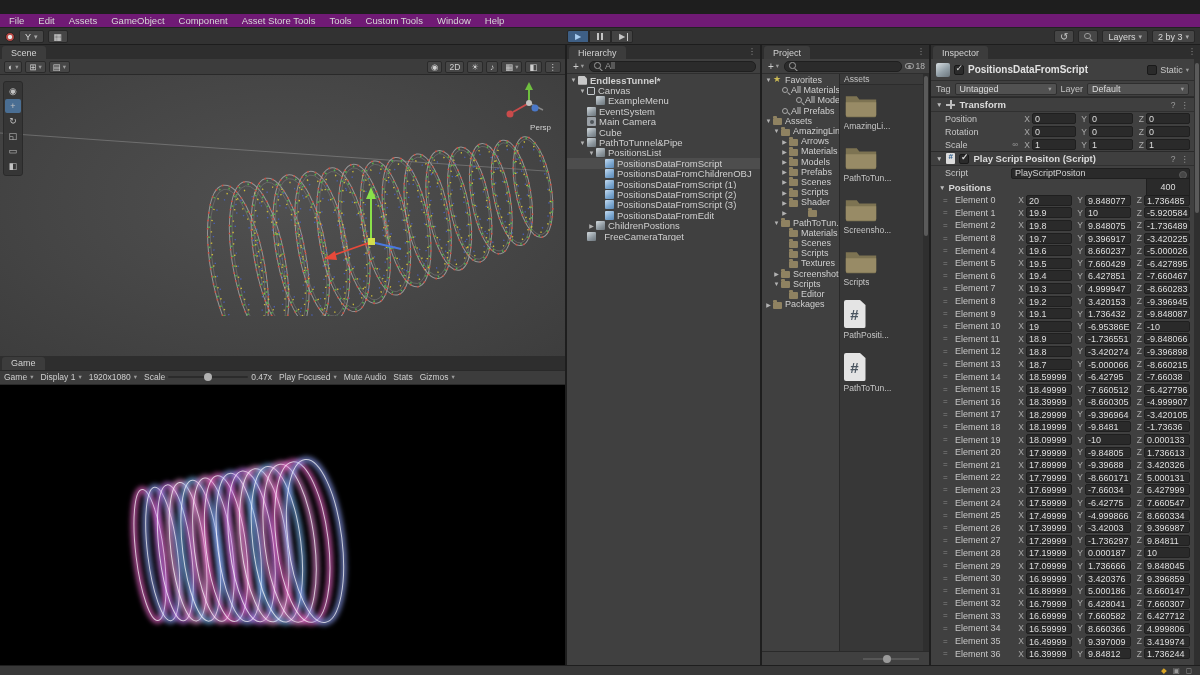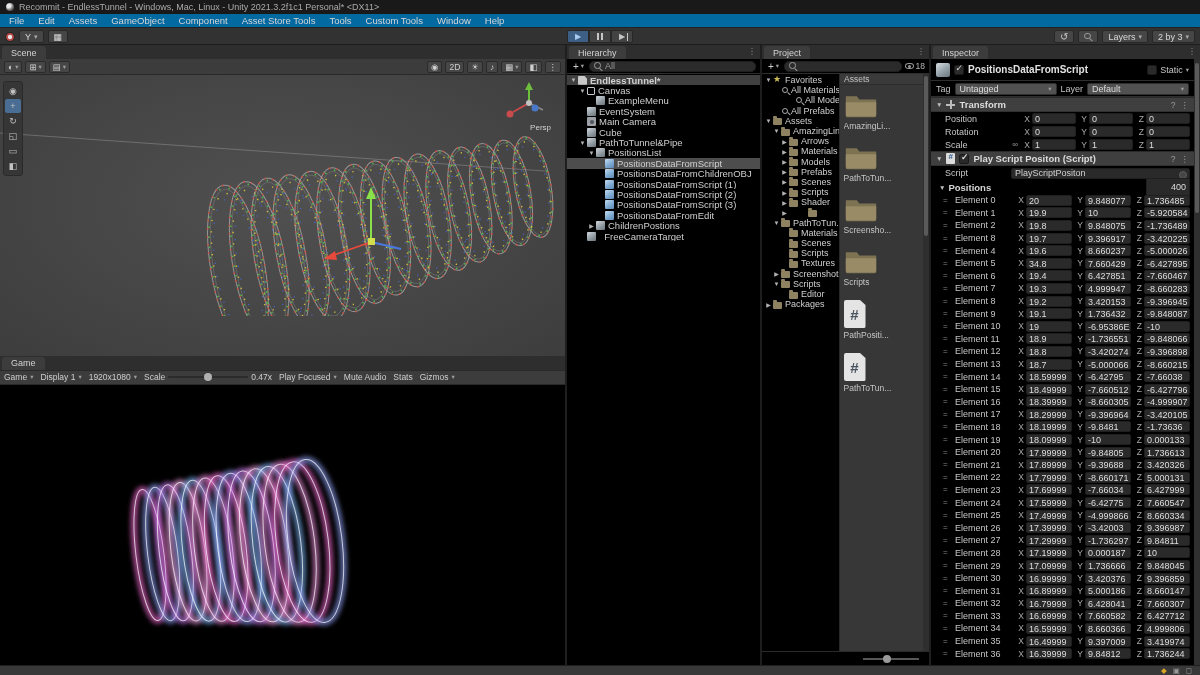--- a/index.html
+++ b/index.html
@@ -2,21 +2,21 @@
 <html><head>
 <meta charset="utf-8">
 <style>
   *{margin:0;padding:0;box-sizing:border-box;font-family:"Liberation Sans",sans-serif;}
   html,body{background:#101010;}
   #root{position:relative;width:1200px;height:675px;background:#1e1e1e;overflow:hidden;color:#c8c8c8;cursor:default;}
 
   
   .titlebar{position:absolute;top:0;left:0;right:0;height:14px;background:#191919;display:flex;align-items:center;gap:5px;padding:0 6px;font-size:9px;color:#aaa;}
   .applogo{width:8px;height:8px;border-radius:50%;background:radial-gradient(circle at 35% 35%,#e9e9e9 25%,#6a6a6a 60%,#2e2e2e 100%);flex:none;}
-  .menubar{position:absolute;top:14px;left:0;right:0;height:14px;background:#0369a1;border-bottom:1px solid #222;display:flex;align-items:center;padding:0 2px;}
+  .menubar{position:absolute;top:14px;left:0;right:0;height:14px;background:#701a75;border-bottom:1px solid #222;display:flex;align-items:center;padding:0 2px;}
   .menuitem{font-size:9.5px;color:#d6d6d6;padding:0 7px;line-height:13px;}
   .toolbar{position:absolute;top:28px;left:0;right:0;height:17px;background:#323232;border-bottom:1px solid #1d1d1d;}
   .tb-left{position:absolute;left:5px;top:2px;display:flex;gap:4px;align-items:center;}
   .tb-center{position:absolute;left:50%;top:2px;transform:translateX(-50%);display:flex;}
   .tb-right{position:absolute;right:5px;top:2px;display:flex;gap:4px;align-items:center;}
   .tbtn{height:13px;background:#464646;border:1px solid #272727;border-radius:2px;display:flex;align-items:center;gap:3px;padding:0 5px;font-size:9px;color:#d8d8d8;}
   .tbtn .caret{font-size:7px;color:#aaa;}
   .pbtn{width:22px;height:13px;background:#434343;border:1px solid #272727;display:flex;align-items:center;justify-content:center;color:#c6c6c6;}
   .pbtn:first-child{border-radius:2px 0 0 2px;}
   .pbtn:last-child{border-radius:0 2px 2px 0;}
@@ -26,21 +26,21 @@
   .icon-step{position:relative;font-size:8px;line-height:1;}
   .icon-step::after{content:"";position:absolute;right:-3px;top:0;width:1.5px;height:8px;background:currentColor;}
   .vcs-circle{width:10px;height:10px;border-radius:50%;background:radial-gradient(circle at 50% 50%,#e8e8e8 35%,#c0504d 40%,#8f3330 100%);border:1px solid #272727;}
   .icon-history{font-size:10px;color:#c6c6c6;line-height:1;}
   .mag{width:8px;height:8px;position:relative;flex:none;}
   .mag::before{content:"";position:absolute;width:4.5px;height:4.5px;border:1.2px solid #9a9a9a;border-radius:50%;top:0;left:0;}
   .mag::after{content:"";position:absolute;width:3.5px;height:1.2px;background:#9a9a9a;bottom:0;right:-0.5px;transform:rotate(45deg);}
 
   
   .main{position:absolute;top:45px;left:0;right:0;bottom:10px;display:flex;gap:2px;background:#1e1e1e;}
-  .panel{background:#000000;display:flex;flex-direction:column;overflow:hidden;}
+  .panel{background:#404040;display:flex;flex-direction:column;overflow:hidden;}
   #left-col{width:565px;flex:none;background:#404040;display:flex;flex-direction:column;}
   #hierarchy{width:193px;flex:none;}
   #project{width:167px;flex:none;}
   #inspector{flex:1;}
 
   .tabbar{height:14px;background:#2e2e2e;display:flex;align-items:flex-end;flex:none;position:relative;}
   .tab{height:13px;background:#3c3c3c;border-radius:3px 3px 0 0;padding:0 9px;font-size:9px;color:#d2d2d2;display:flex;align-items:center;margin-left:2px;}
   .tab-menu{position:absolute;right:4px;top:2px;font-size:8px;color:#9a9a9a;}
 
   
@@ -138,40 +138,36 @@
   .linkicon{width:8px;color:#9a9a9a;font-size:8px;visibility:hidden;flex:none;text-align:center;}
   .vrow.linked .linkicon{visibility:visible;}
   .axis{width:7px;flex:none;text-align:right;font-size:8.5px;color:#aaa;margin-left:2px;}
   .nfield{flex:1;min-width:0;height:11px;line-height:10px;background:#2a2a2a;border:1px solid #1f1f1f;border-radius:2px;font-size:9px;color:#dedede;padding:0 2px;overflow:hidden;white-space:nowrap;}
   .script-row{height:14px;display:flex;align-items:center;padding:0 4px 0 14px;gap:2px;font-size:9px;color:#c6c6c6;}
   .script-row .vlabel{width:64px;flex:none;}
   .objfield{flex:1;height:11px;background:#2a2a2a;border:1px solid #1f1f1f;border-radius:2px;display:flex;align-items:center;padding:0 3px;font-size:9px;color:#d2d2d2;position:relative;overflow:hidden;}
   .objfield::after{content:"";position:absolute;right:2px;top:2.5px;width:6px;height:6px;border-radius:50%;background:#464646;border:1px solid #5c5c5c;}
   .positions-row{height:14px;display:flex;align-items:center;padding:0 4px 0 8px;gap:3px;font-size:9.5px;color:#d6d6d6;font-weight:bold;}
   .positions-row .foldarrow{font-size:6.5px;color:#bcbcbc;}
-  .sizefield{width:44px;flex:none;height:20px;line-height:10px;background:#2a2a2a;border:1px solid #1f1f1f;border-radius:2px;font-size:9px;color:#dedede;padding:4px 3px;font-weight:normal;text-align:right;margin-left:auto;}
+  .sizefield{width:44px;flex:none;height:20px;line-height:10px;background:#2a2a2a;border:1px solid #1f1f1f;border-radius:2px;font-size:9px;color:#dedede;padding:4px 3px;font-weight:normal;text-align:center;margin-left:auto;}
   .elements{flex:1;overflow:hidden;}
   .elrow{height:12.6px;display:flex;align-items:center;padding:0 4px 0 12px;gap:2px;font-size:9px;color:#c6c6c6;}
   .drag{width:10px;flex:none;color:#8a8a8a;font-size:8px;letter-spacing:-1px;}
   .ellabel{width:58px;flex:none;overflow:hidden;white-space:nowrap;}
 
   
   .statusbar{position:absolute;bottom:0;left:0;right:0;height:10px;background:#383838;border-top:1px solid #1e1e1e;display:flex;align-items:center;justify-content:flex-end;gap:6px;padding:0 8px;}
   .sicon{font-size:7.5px;line-height:1;color:#9a9a9a;}
   .sicon.warn{color:#d8a425;}
 </style>
 </head>
 <body>
 
 <div id="root">
 
-  <div class="titlebar">
-    <span class="applogo"></span>
-    <span>Recommit - EndlessTunnel - Windows, Mac, Linux - Unity 2021.3.2f1c1 Personal* &lt;DX11&gt;</span>
-  </div>
 
   <div class="menubar">
 
       <span class="menuitem">File</span>
 
       <span class="menuitem">Edit</span>
 
       <span class="menuitem">Assets</span>
 
       <span class="menuitem">GameObject</span>
@@ -978,21 +974,21 @@
               <span class="axis">Y</span>
               <span class="nfield">8.660237</span>
               <span class="axis">Z</span>
               <span class="nfield">-5.000026</span>
             </div>
 
             <div class="elrow">
               <span class="drag">=</span>
               <span class="ellabel">Element 5</span>
               <span class="axis">X</span>
-              <span class="nfield">34.8</span>
+              <span class="nfield">19.5</span>
               <span class="axis">Y</span>
               <span class="nfield">7.660429</span>
               <span class="axis">Z</span>
               <span class="nfield">-6.427895</span>
             </div>
 
             <div class="elrow">
               <span class="drag">=</span>
               <span class="ellabel">Element 6</span>
               <span class="axis">X</span>

